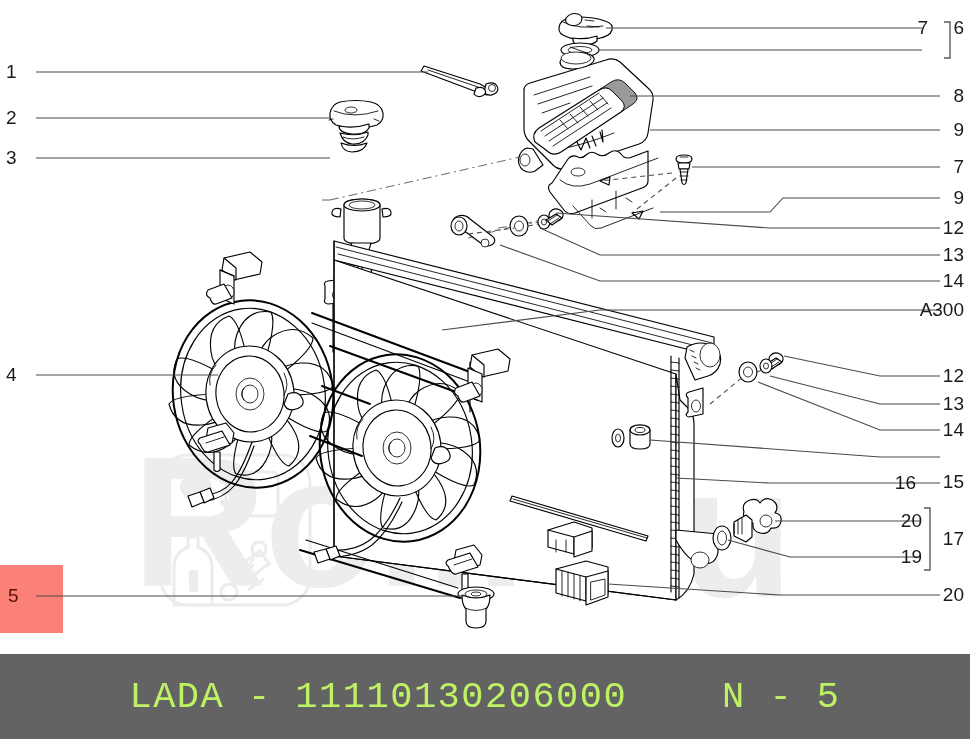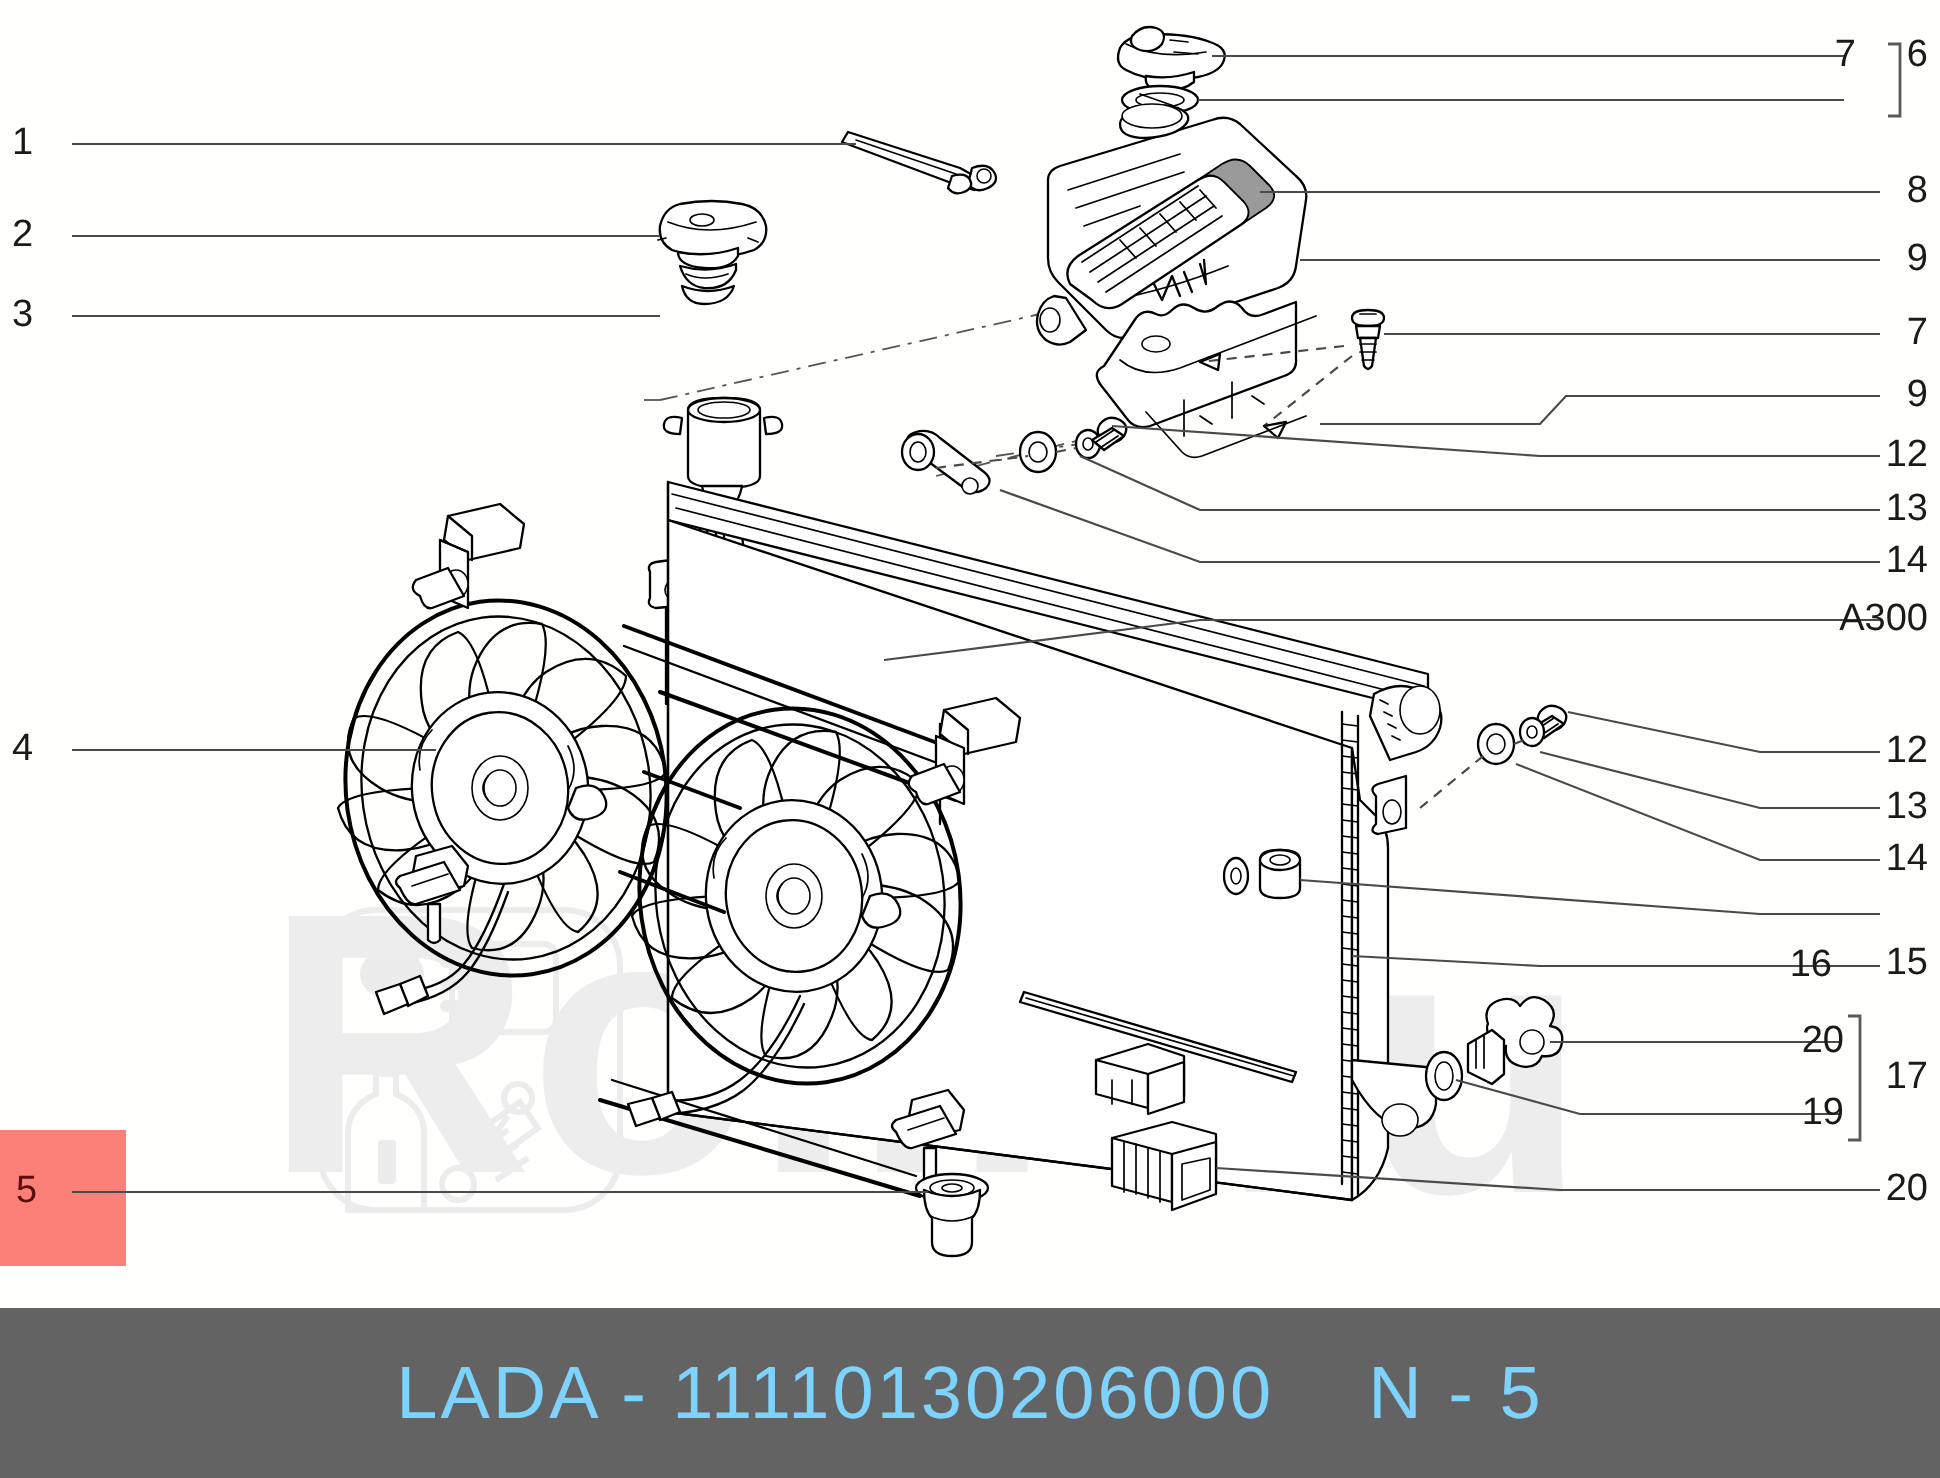--- a/index.html
+++ b/index.html
@@ -485,16 +485,16 @@
     <div class="callout right" style="left:900px; top:472px; width:64px;">15</div>
     <div class="callout right" style="left:852px; top:473px; width:64px;">16</div>
     <div class="callout right" style="left:880px; top:511px; width:42px;">20</div>
     <div class="callout right" style="left:930px; top:529px; width:34px;">17</div>
     <div class="callout right" style="left:880px; top:547px; width:42px;">19</div>
     <div class="callout right" style="left:900px; top:585px; width:64px;">20</div>
 
   </div>
 
   <div id="footer-bar" style="background: rgb(99, 99, 99);">
-    <div id="footer-text" style="color: #7dd3fc;">LADA - 11110130206000    N - 5</div>
+    <div id="footer-text" style="color: #bef264; font-family: Liberation Mono, monospace;">LADA - 11110130206000    N - 5</div>
   </div>
 
 </div>
 
 </body></html>

